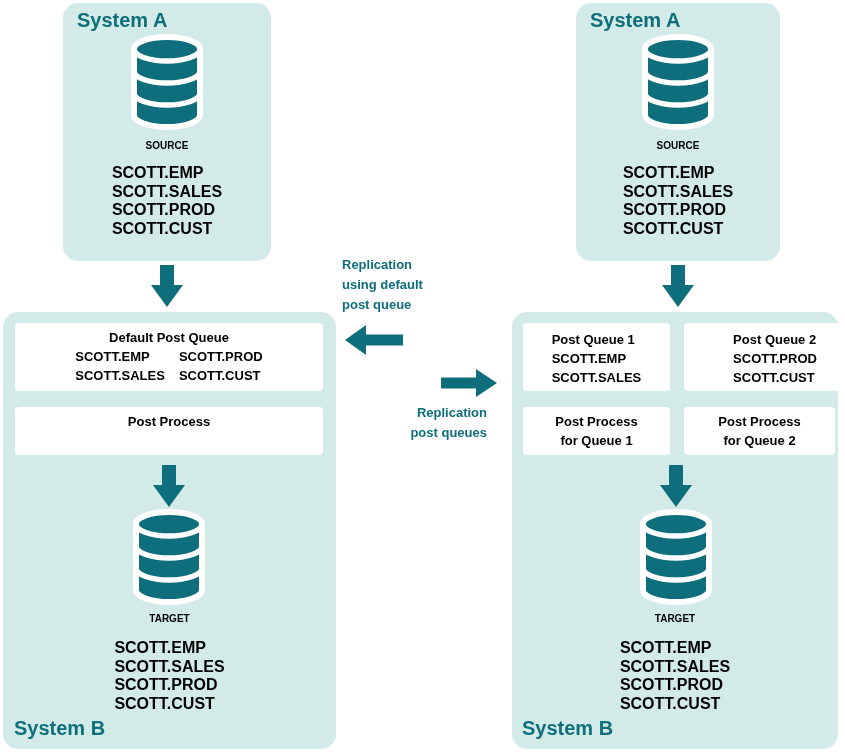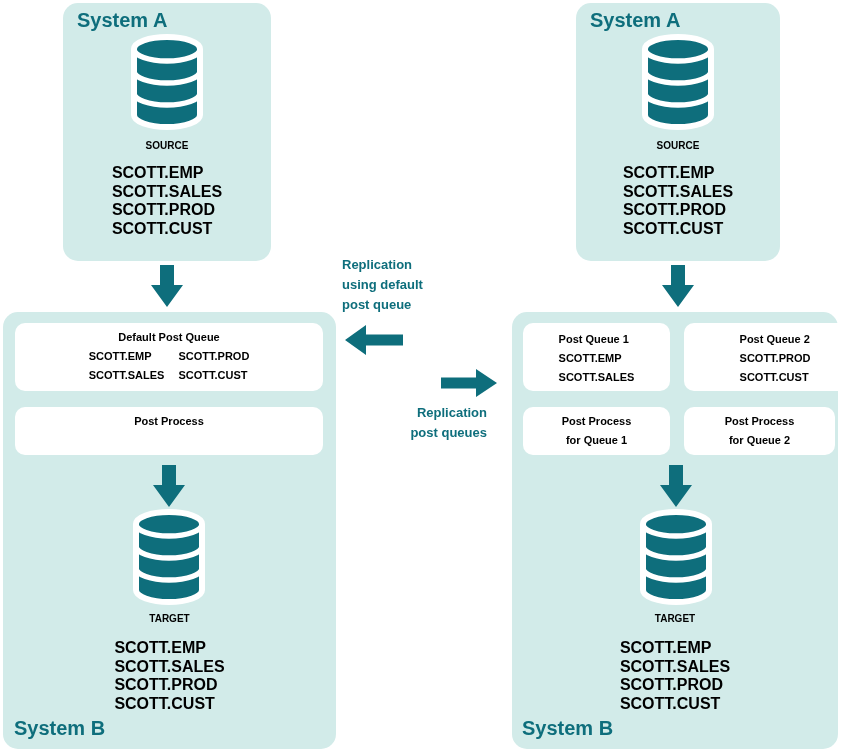--- a/index.html
+++ b/index.html
@@ -50,23 +50,23 @@
     color:var(--text);
   }
   .table-list .inner{
     width:max-content;
     margin:0 auto;
     text-align:left;
   }
   .wbox{
     position:absolute;
     background:var(--box-bg);
-    border-radius:10px;
+    border-radius:4px;
     color:var(--text);
-    font-size:11px;
+    font-size:13px;
     line-height:19px;
     text-align:center;
     padding-top:5px;
   }
   .wbox .inner-left{
     width:max-content;
     margin:2px auto;
     text-align:left;
   }
   .qcols{

